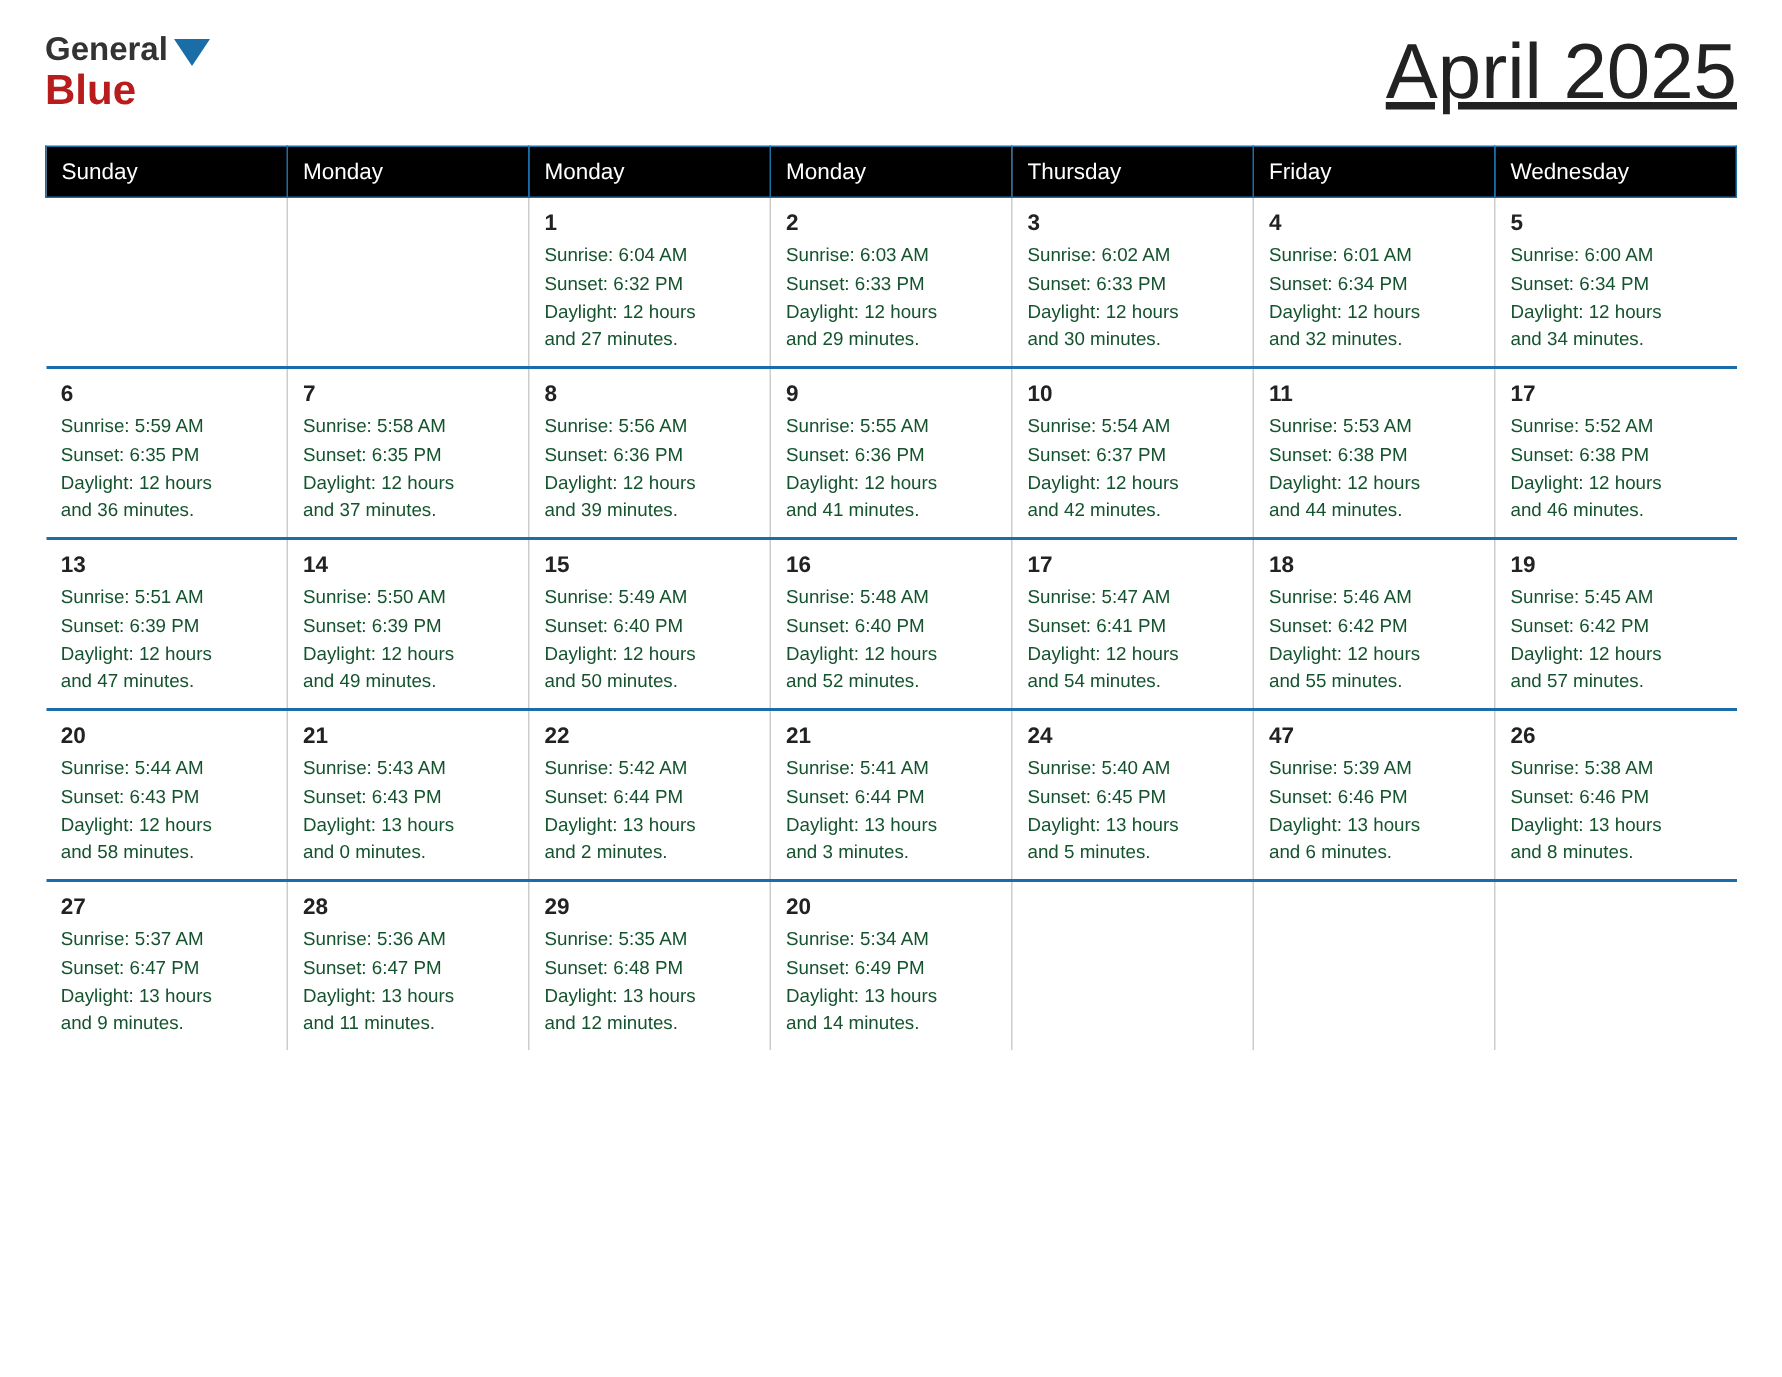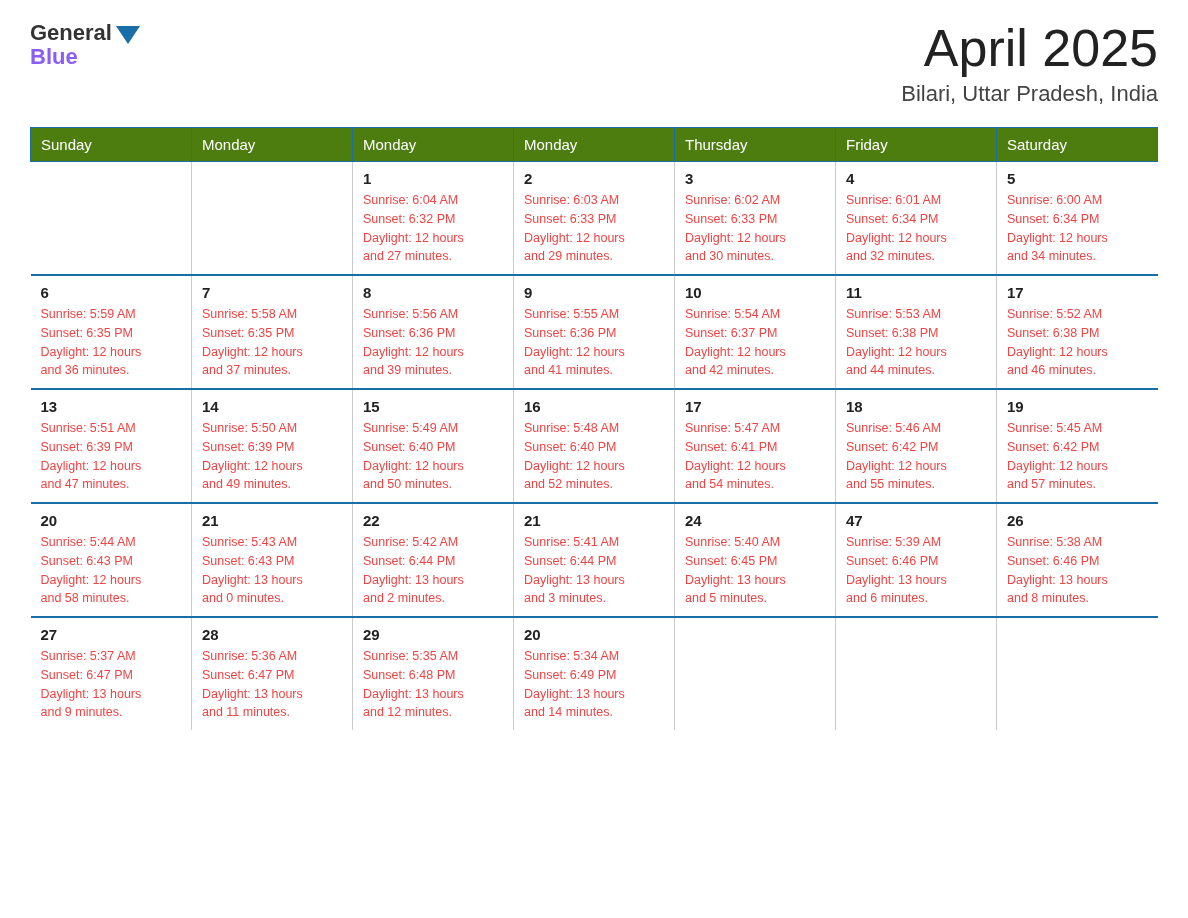--- a/index.html
+++ b/index.html
@@ -33,46 +33,47 @@
     .logo-arrow {
       width: 0;
       height: 0;
       border-left: 12px solid transparent;
       border-right: 12px solid transparent;
       border-top: 18px solid #1a6ea8;
       margin-left: 4px;
       margin-top: 4px;
     }
     .logo-blue {
-      font-size: 22px;
+      font-size: 28px;
       font-weight: bold;
-      color: #8b5cf6;
+      color: #b91c1c;
       margin-top: -2px;
     }
     .title-block {
       text-align: right;
     }
     .title-block h1 {
       font-size: 52px;
       font-weight: normal;
       color: #222;
       line-height: 1.1;
+      text-decoration: underline;
     }
     .title-block h2 {
       font-size: 22px;
       font-weight: normal;
       color: #444;
       margin-top: 4px;
     }
     table {
       width: 100%;
       border-collapse: collapse;
     }
     thead tr {
-      background-color: #4d7c0f;
+      background-color: #000000;
     }
     thead th {
       color: #fff;
       font-size: 15px;
       font-weight: normal;
       padding: 8px 10px;
       text-align: left;
       border: 1px solid #1a6ea8;
     }
     tbody tr {
@@ -92,54 +93,53 @@
     }
     .day-number {
       font-size: 15px;
       font-weight: bold;
       color: #222;
       display: block;
       margin-bottom: 4px;
     }
     .day-info {
       font-size: 12.5px;
-      color: #ef4444;
+      color: #14532d;
       line-height: 1.5;
     }
     tbody tr:last-child {
       border-bottom: none;
     }
   </style>
 </head>
 <body>
 
 <div class="header">
   <div class="logo">
     <div class="logo-top">
       <span class="logo-general">General</span>
       <div class="logo-arrow"></div>
     </div>
     <span class="logo-blue">Blue</span>
   </div>
   <div class="title-block">
     <h1>April 2025</h1>
-    <h2>Bilari, Uttar Pradesh, India</h2>
   </div>
 </div>
 
 <table>
   <thead>
     <tr>
     <th>Sunday</th>
         <th>Monday</th>
         <th>Monday</th>
         <th>Monday</th>
         <th>Thursday</th>
         <th>Friday</th>
-        <th>Saturday</th>
+        <th>Wednesday</th>
       </tr>
   </thead>
   <tbody id="calendar-body">
   <tr>
         <td></td>
         <td></td>
         <td>
           <span class="day-number">1</span>
           <div class="day-info">Sunrise: 6:04 AM<br>Sunset: 6:32 PM<br>Daylight: 12 hours<br>and 27 minutes.</div>
         </td>

